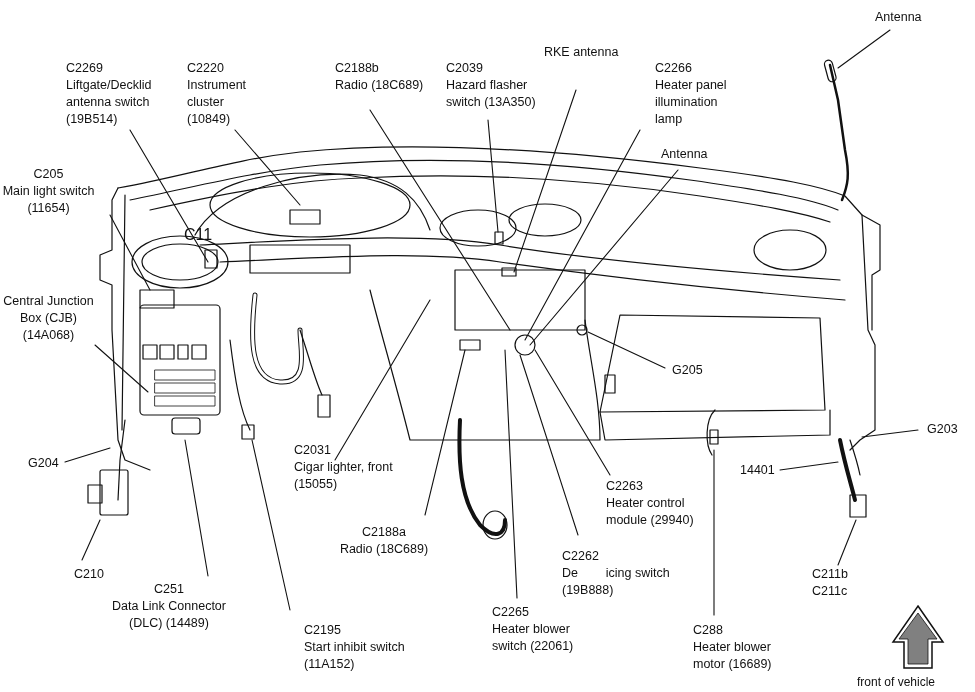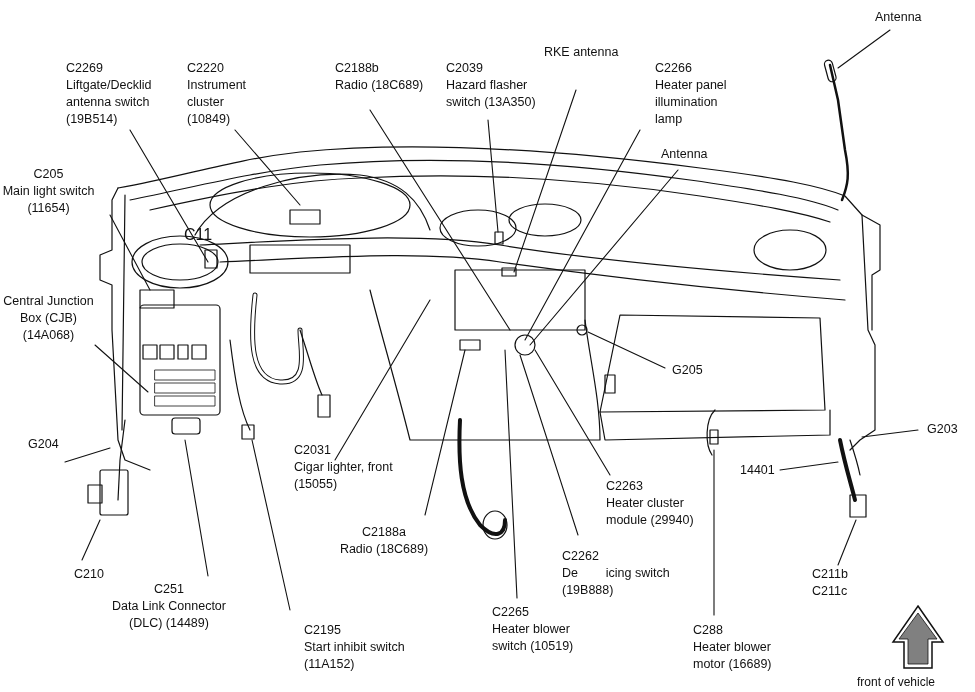--- a/index.html
+++ b/index.html
@@ -167,37 +167,37 @@
   <span>(11654)</span>
 </div>
 <div class="lbl r" style="left:0;top:293px;width:97px;">
   <span>Central Junction</span>
   <span>Box (CJB)</span>
   <span>(14A068)</span>
 </div>
 <div class="lbl" style="left:672px;top:362px;">
   <span>G205</span>
 </div>
-<div class="lbl" style="left:28px;top:436px;">
+<div class="lbl" style="left:28px;top:455px;">
   <span>G204</span>
 </div>
 <div class="lbl" style="left:927px;top:421px;">
   <span>G203</span>
 </div>
 <div class="lbl" style="left:740px;top:462px;">
   <span>14401</span>
 </div>
 <div class="lbl" style="left:294px;top:442px;">
   <span>C2031</span>
   <span>Cigar lighter, front</span>
   <span>(15055)</span>
 </div>
 <div class="lbl" style="left:606px;top:478px;">
   <span>C2263</span>
-  <span>Heater cluster</span>
+  <span>Heater control</span>
   <span>module (29940)</span>
 </div>
 <div class="lbl r" style="left:330px;top:524px;width:108px;">
   <span>C2188a</span>
   <span>Radio (18C689)</span>
 </div>
 <div class="lbl" style="left:562px;top:548px;">
   <span>C2262</span>
   <span style="white-space:pre">De        icing switch</span>
   <span>(19B888)</span>
@@ -210,21 +210,21 @@
   <span>Data Link Connector</span>
   <span>(DLC) (14489)</span>
 </div>
 <div class="lbl" style="left:812px;top:566px;">
   <span>C211b</span>
   <span>C211c</span>
 </div>
 <div class="lbl" style="left:492px;top:604px;">
   <span>C2265</span>
   <span>Heater blower</span>
-  <span>switch (10519)</span>
+  <span>switch (22061)</span>
 </div>
 <div class="lbl" style="left:276px;top:622px;margin-left:28px;">
   <span>C2195</span>
   <span>Start inhibit switch</span>
   <span>(11A152)</span>
 </div>
 <div class="lbl" style="left:693px;top:622px;">
   <span>C288</span>
   <span>Heater blower</span>
   <span>motor (16689)</span>

